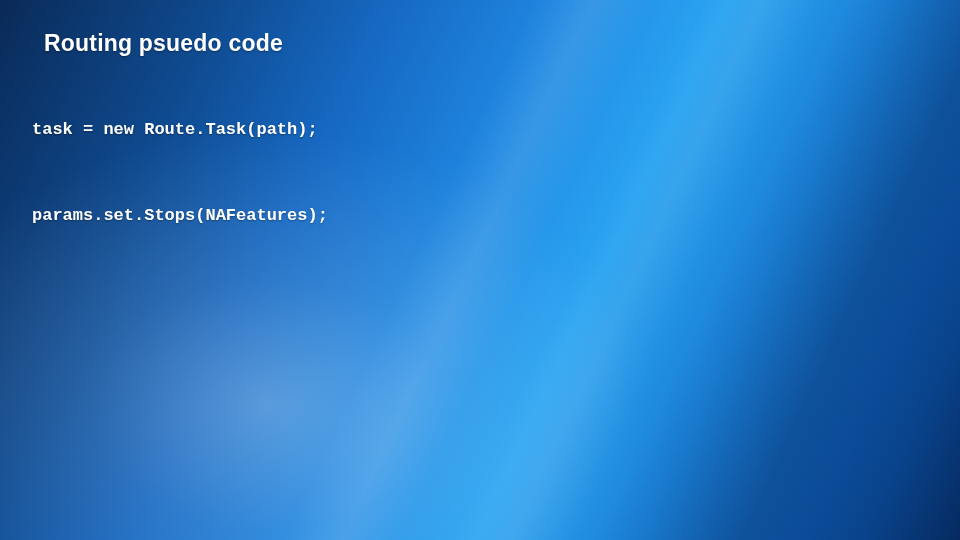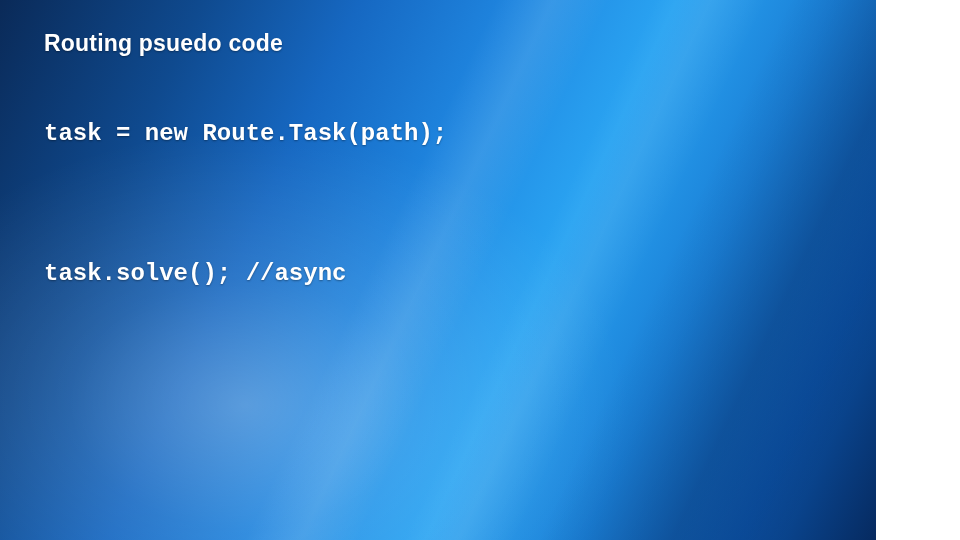--- a/index.html
+++ b/index.html
@@ -1,18 +1,18 @@
 <!DOCTYPE html>
 <html><head>
 <meta charset="utf-8">
 <style>
   * { margin: 0; padding: 0; box-sizing: border-box; }
   html, body { width: 960px; height: 540px; overflow: hidden; }
   .slide {
-    width: 876px;
+    width: 960px;
     height: 540px;
     position: relative;
     background:
       radial-gradient(ellipse 700px 500px at 28% 75%, rgba(255,255,255,0.28) 0%, rgba(255,255,255,0.10) 25%, rgba(255,255,255,0) 55%),
       linear-gradient(115deg, #0a2a58 0%, #0f4a8f 18%, #1668c2 32%, #1f86e0 46%, #2aa4f2 60%, #1a7fd6 74%, #0b4fa0 88%, #062a60 100%);
     color: #ffffff;
     font-family: "Segoe UI", Arial, sans-serif;
   }
   
   .slide::before {
@@ -29,39 +29,39 @@
     position: absolute;
     left: 44px;
     top: 30px;
     font-size: 23px;
     font-weight: 700;
     letter-spacing: 0.2px;
     text-shadow: 0 1px 2px rgba(0,0,0,0.35);
   }
   .code {
     position: absolute;
-    left: 44px;
+    left: 32px;
     top: 120px;
     font-family: "Courier New", Courier, monospace;
-    font-size: 24px;
+    font-size: 17px;
     font-weight: 600;
     line-height: 1.15;
     color: #ffffff;
     text-shadow: 0 1px 2px rgba(0,0,0,0.35);
   }
   .code .line { white-space: pre; }
   .code .gap  { height: 46px; }
   .code .gap-small { height: 20px; }
 </style>
 </head>
 <body>
 
 <div class="slide">
   <div class="title">Routing psuedo code</div>
 
   <div class="code">
     <div class="line">task = new Route.Task(path);</div>
     <div class="gap"></div>
     <div class="gap-small"></div>
+    <div class="line">params.set.Stops(NAFeatures);</div>
     <div class="gap"></div>
-    <div class="line">task.solve(); //async</div>
   </div>
 </div>
 
 </body></html>

